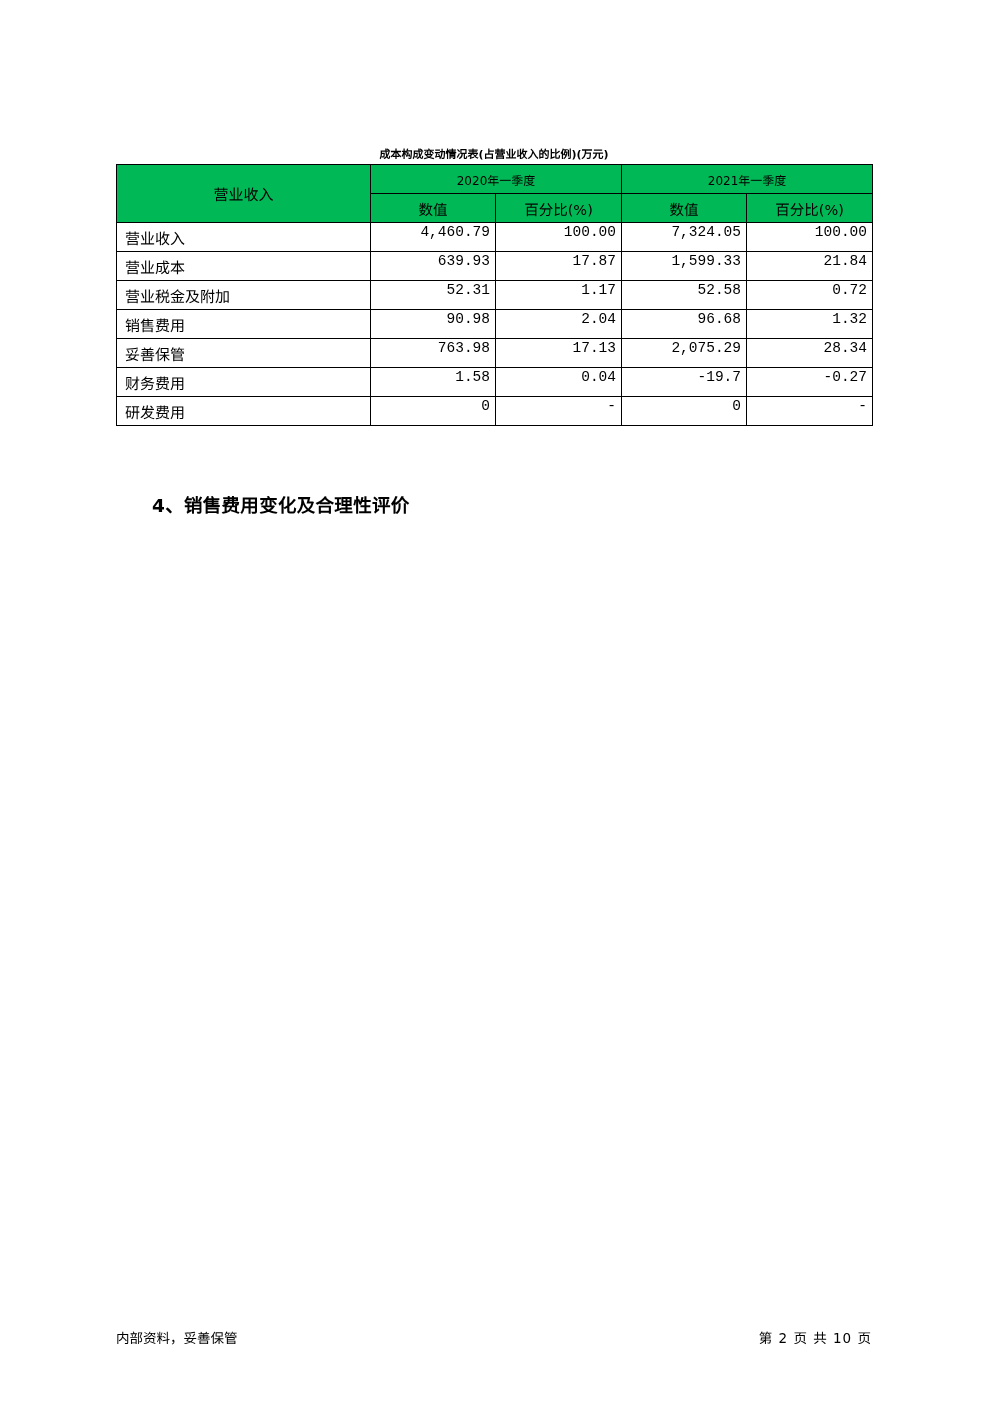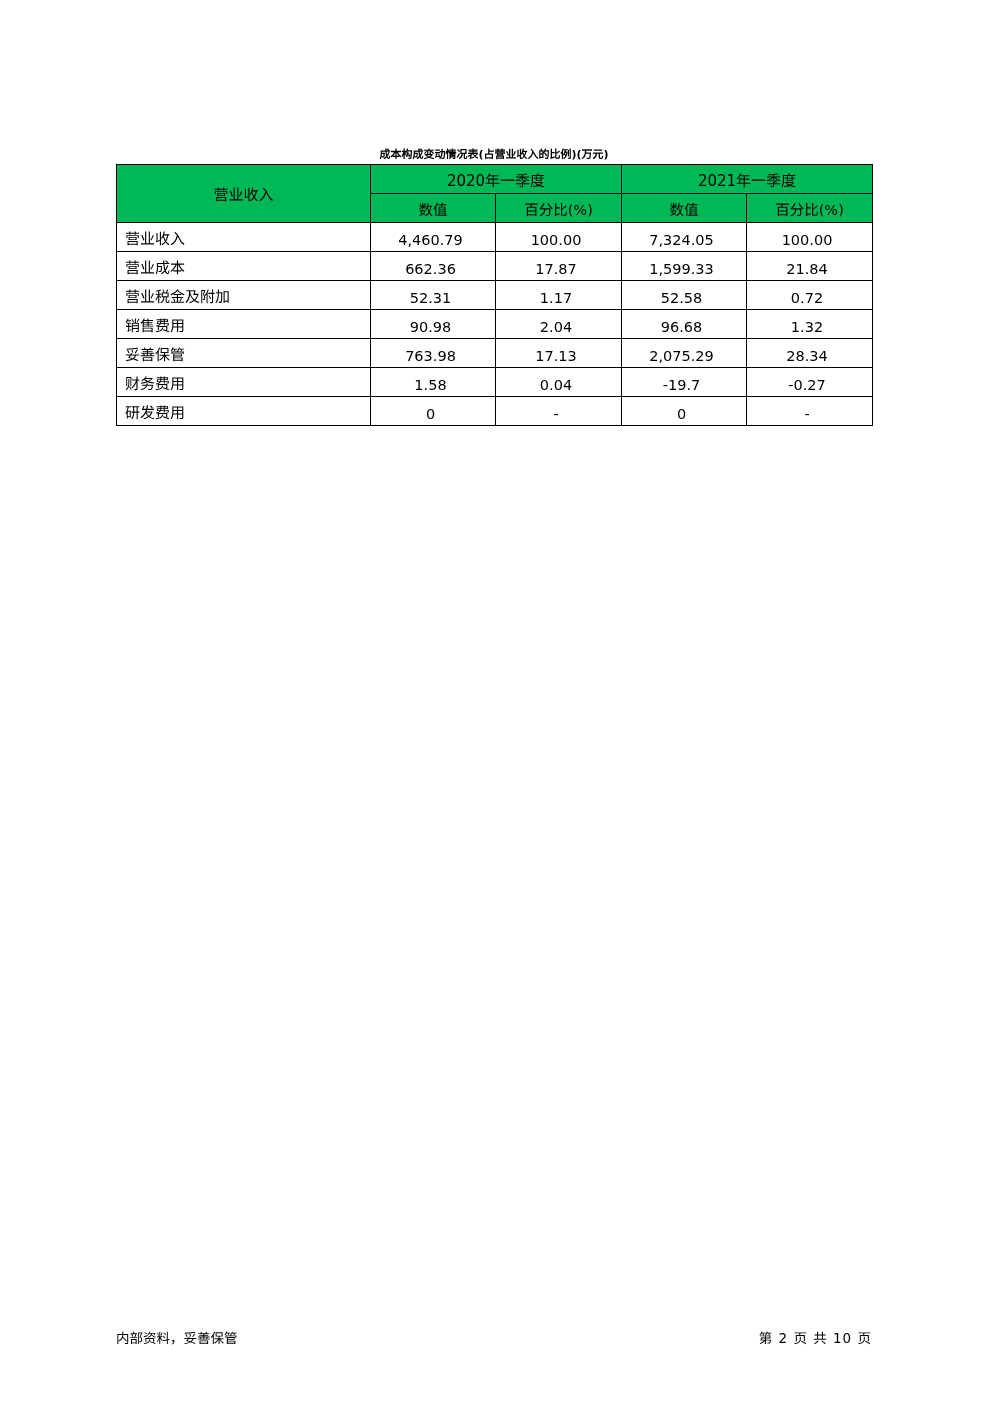--- a/index.html
+++ b/index.html
@@ -94,37 +94,38 @@
     text-align: center;
     vertical-align: middle;
     font-size: 14.5px;
     height: 29px;
   }
   table.cost-table thead th.name-head {
     font-size: 15px;
     height: 58px;
   }
   table.cost-table thead th.period-head {
-    font-size: 15px;
+    font-size: 12px;
   }
 
   table.cost-table tbody td {
     height: 29px;
     font-size: 14.5px;
   }
   table.cost-table tbody td.row-label {
     text-align: left;
     padding-left: 8px;
     padding-bottom: 3px;
     font-size: 15px;
   }
   table.cost-table tbody td.num {
-    text-align: center;
+    text-align: right;
     padding-right: 5px;
-    padding-bottom: 3px;
+    padding-bottom: 11px;
+    font-family: Liberation Mono, monospace;
   }
 
   
   .gap-before-table { height: 38px; }
   .gap-after-table  { height: 36px; }
   .gap-sm           { height: 12px; }
 
   
   .footer {
     position: absolute;
@@ -175,21 +176,21 @@
       <tbody>
         <tr>
           <td class="row-label">营业收入</td>
           <td class="num">4,460.79</td>
           <td class="num">100.00</td>
           <td class="num">7,324.05</td>
           <td class="num">100.00</td>
         </tr>
         <tr>
           <td class="row-label">营业成本</td>
-          <td class="num">662.36</td>
+          <td class="num">639.93</td>
           <td class="num">17.87</td>
           <td class="num">1,599.33</td>
           <td class="num">21.84</td>
         </tr>
         <tr>
           <td class="row-label">营业税金及附加</td>
           <td class="num">52.31</td>
           <td class="num">1.17</td>
           <td class="num">52.58</td>
           <td class="num">0.72</td>
@@ -226,20 +227,21 @@
     </table>
 
     <div class="gap-after-table"></div>
 
 
     <div class="gap-sm"></div>
 
 
     <div class="gap-sm"></div>
 
+    <h3 class="heading">4、销售费用变化及合理性评价</h3>
 
     <div class="gap-sm"></div>
 
 
   </div>
 
   <div class="footer">
     <span class="notice">内部资料，妥善保管</span>
     <span class="page-no">第 2 页  共 10 页</span>
   </div>

